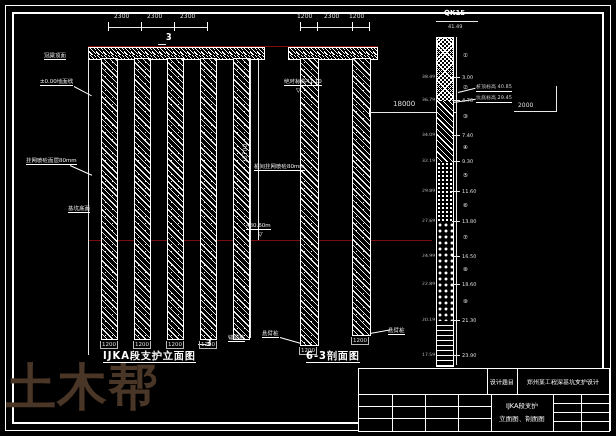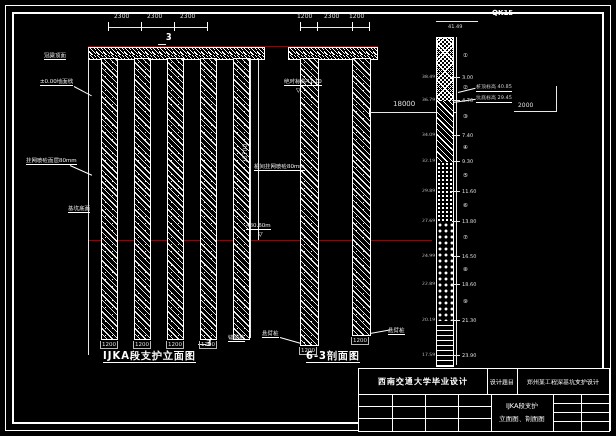--- a/index.html
+++ b/index.html
@@ -54,20 +54,21 @@
            color:#554231;letter-spacing:2px;z-index:2;}
 </style>
 </head>
 <body>
 
 <div class="sheet">
 
   <div class="frame" style="left:5px;top:5px;width:604px;height:424px;"></div>
   <div class="frame frame-inner" style="left:12px;top:12px;width:588px;height:408px;"></div>
 
+  <div class="wm-brand">土木帮</div>
 
   <div>
 
     <div class="red" style="left:88px;top:46px;width:290px;"></div>
     <div class="red" style="left:88px;top:240px;width:344px;"></div>
 
     <div class="hatch capbeam" style="left:88px;top:47px;width:175px;height:11px;"></div>
 
     <div class="vline" style="left:88px;top:47px;height:308px;"></div>
 
@@ -153,21 +154,21 @@
     <span class="wdim" style="left:351px;top:337px;">1200</span>
     <span class="t lbl u" style="left:262px;top:330px;">悬臂桩</span>
     <div class="leader" style="left:280px;top:337px;width:22px;transform:rotate(16deg);"></div>
     <span class="t lbl u" style="left:388px;top:327px;">悬臂桩</span>
     <div class="leader" style="left:370px;top:333px;width:20px;transform:rotate(-10deg);"></div>
 
     <span class="t cap u" style="left:306px;top:350px;">6-3剖面图</span>
   </div>
 
   <div>
-    <span class="t" style="left:444px;top:10px;font-size:7px;font-weight:bold;margin-left:48px;">QK15</span>
+    <span class="t" style="left:444px;top:10px;font-size:7px;font-weight:bold;">QK15</span>
     <div class="hline" style="left:436px;top:21px;width:42px;"></div>
     <span class="t tiny" style="left:448px;top:24px;">41.49</span>
 
     <div class="bh" style="left:436px;top:37px;width:16px;height:328px;">
       <div class="bh-seg bh-cross" style="top:0;height:63px;"></div>
       <div class="bh-seg bh-diag" style="top:63px;height:61px;"></div>
       <div class="bh-seg bh-dots" style="top:124px;height:60px;"></div>
       <div class="bh-seg bh-gravel" style="top:184px;height:99px;"></div>
       <div class="bh-seg bh-dash" style="top:283px;height:45px;"></div>
     </div>
@@ -229,20 +230,19 @@
     <div class="vl" style="left:66px;top:25px;height:37px;"></div>
     <div class="vl" style="left:99px;top:25px;height:37px;"></div>
     <div class="vl" style="left:132px;top:25px;height:37px;"></div>
 
     <div class="vl" style="left:194px;top:25px;height:37px;"></div>
     <div class="vl" style="left:222px;top:25px;height:37px;"></div>
     <div class="hl" style="left:194px;top:34px;width:56px;"></div>
     <div class="hl" style="left:194px;top:43px;width:56px;"></div>
     <div class="hl" style="left:194px;top:52px;width:56px;"></div>
 
-    <span class="tx" style="left:0;top:7px;width:128px;font-size:8px;font-weight:bold;letter-spacing:1px;">西南交通大学毕业设计</span>
     <span class="tx" style="left:128px;top:9px;width:30px;font-size:6px;">设计题目</span>
     <span class="tx" style="left:158px;top:9px;width:92px;font-size:6px;">郑州某工程深基坑支护设计</span>
     <span class="tx" style="left:132px;top:33px;width:62px;font-size:6.5px;">IJKA段支护</span>
     <span class="tx" style="left:132px;top:46px;width:62px;font-size:6.5px;">立面图、剖面图</span>
   </div>
 
 </div>
 
 </body></html>

